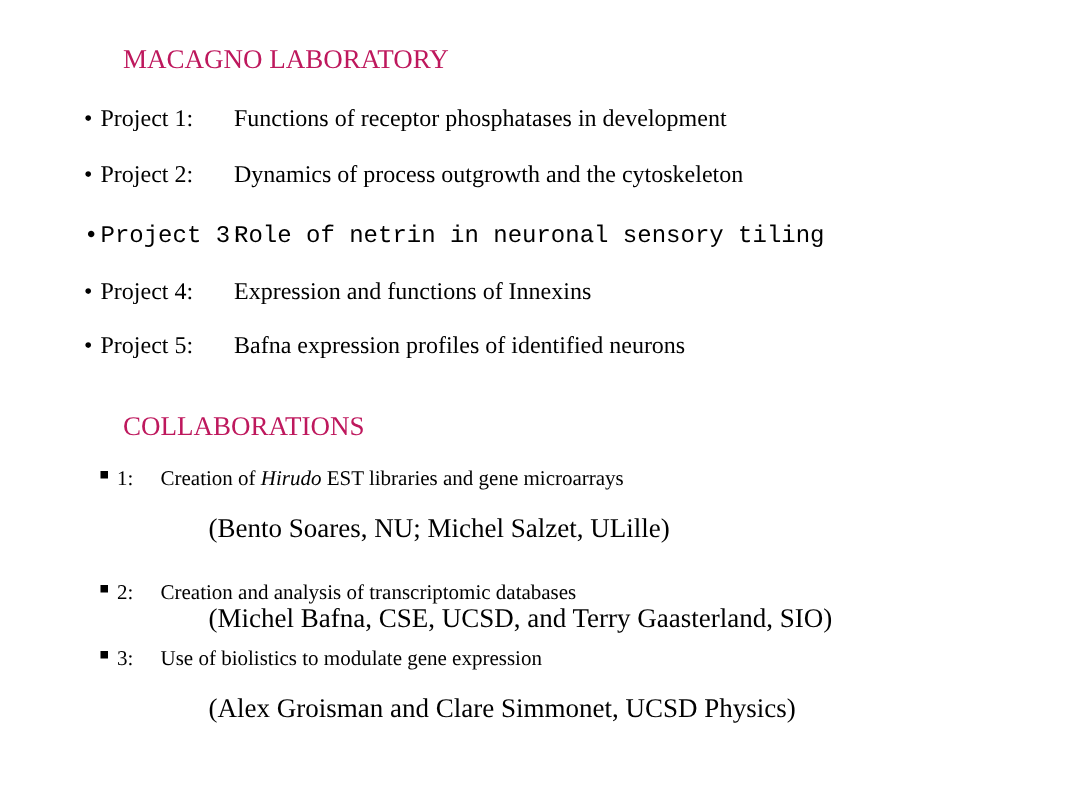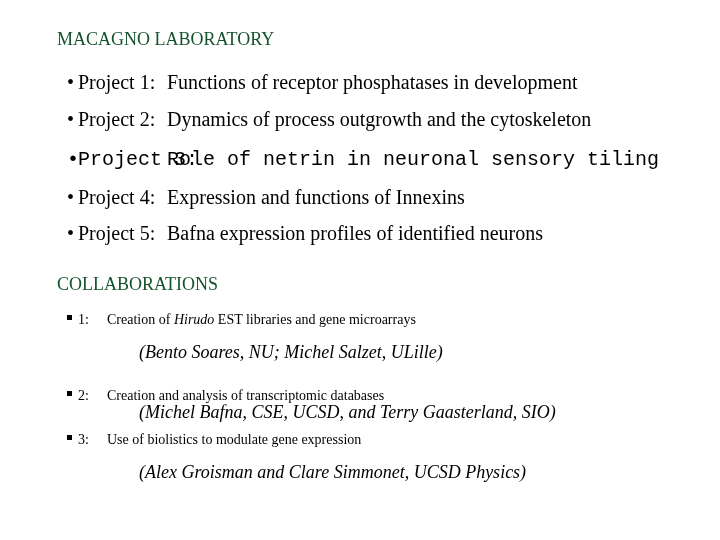--- a/index.html
+++ b/index.html
@@ -1,37 +1,37 @@
 <!DOCTYPE html>
 <html><head>
 <meta charset="utf-8">
 <style>
   html, body { margin: 0; padding: 0; }
   body {
     width: 720px; height: 540px; background: #ffffff; position: relative; overflow: hidden;
     font-family: "Liberation Serif", "DejaVu Serif", serif; color: #000000;
   }
   .heading {
-    position: absolute; left: 57px; font-size: 18px; color: #14532d; white-space: nowrap;
+    position: absolute; left: 82px; font-size: 18px; color: #be185d; white-space: nowrap;
   }
   .proj {
-    position: absolute; left: 67px; font-size: 20px; white-space: nowrap;
+    position: absolute; left: 56px; font-size: 16px; white-space: nowrap;
   }
   .proj .bullet { display: inline-block; width: 11px; }
   .proj .num { display: inline-block; width: 89px; }
   .collab {
     position: absolute; left: 67px; font-size: 14px; white-space: nowrap;
   }
   .collab .sq {
     display: inline-block; width: 5px; height: 5px; background: #000; margin-right: 6px; vertical-align: 4px;
   }
   .collab .num { display: inline-block; width: 29px; }
   .collab i { font-style: italic; }
   .sub {
-    position: absolute; left: 139px; font-size: 18px; white-space: nowrap; font-style: italic;
+    position: absolute; left: 139px; font-size: 18px; white-space: nowrap;
   }
 </style>
 </head>
 <body>
 
 <div class="heading" style="top:29px;">MACAGNO LABORATORY</div>
 
 <div class="proj" style="top:71px;">
   <span class="bullet">•</span><span class="num">Project 1:</span><span>Functions of receptor phosphatases in development</span>
 </div>

